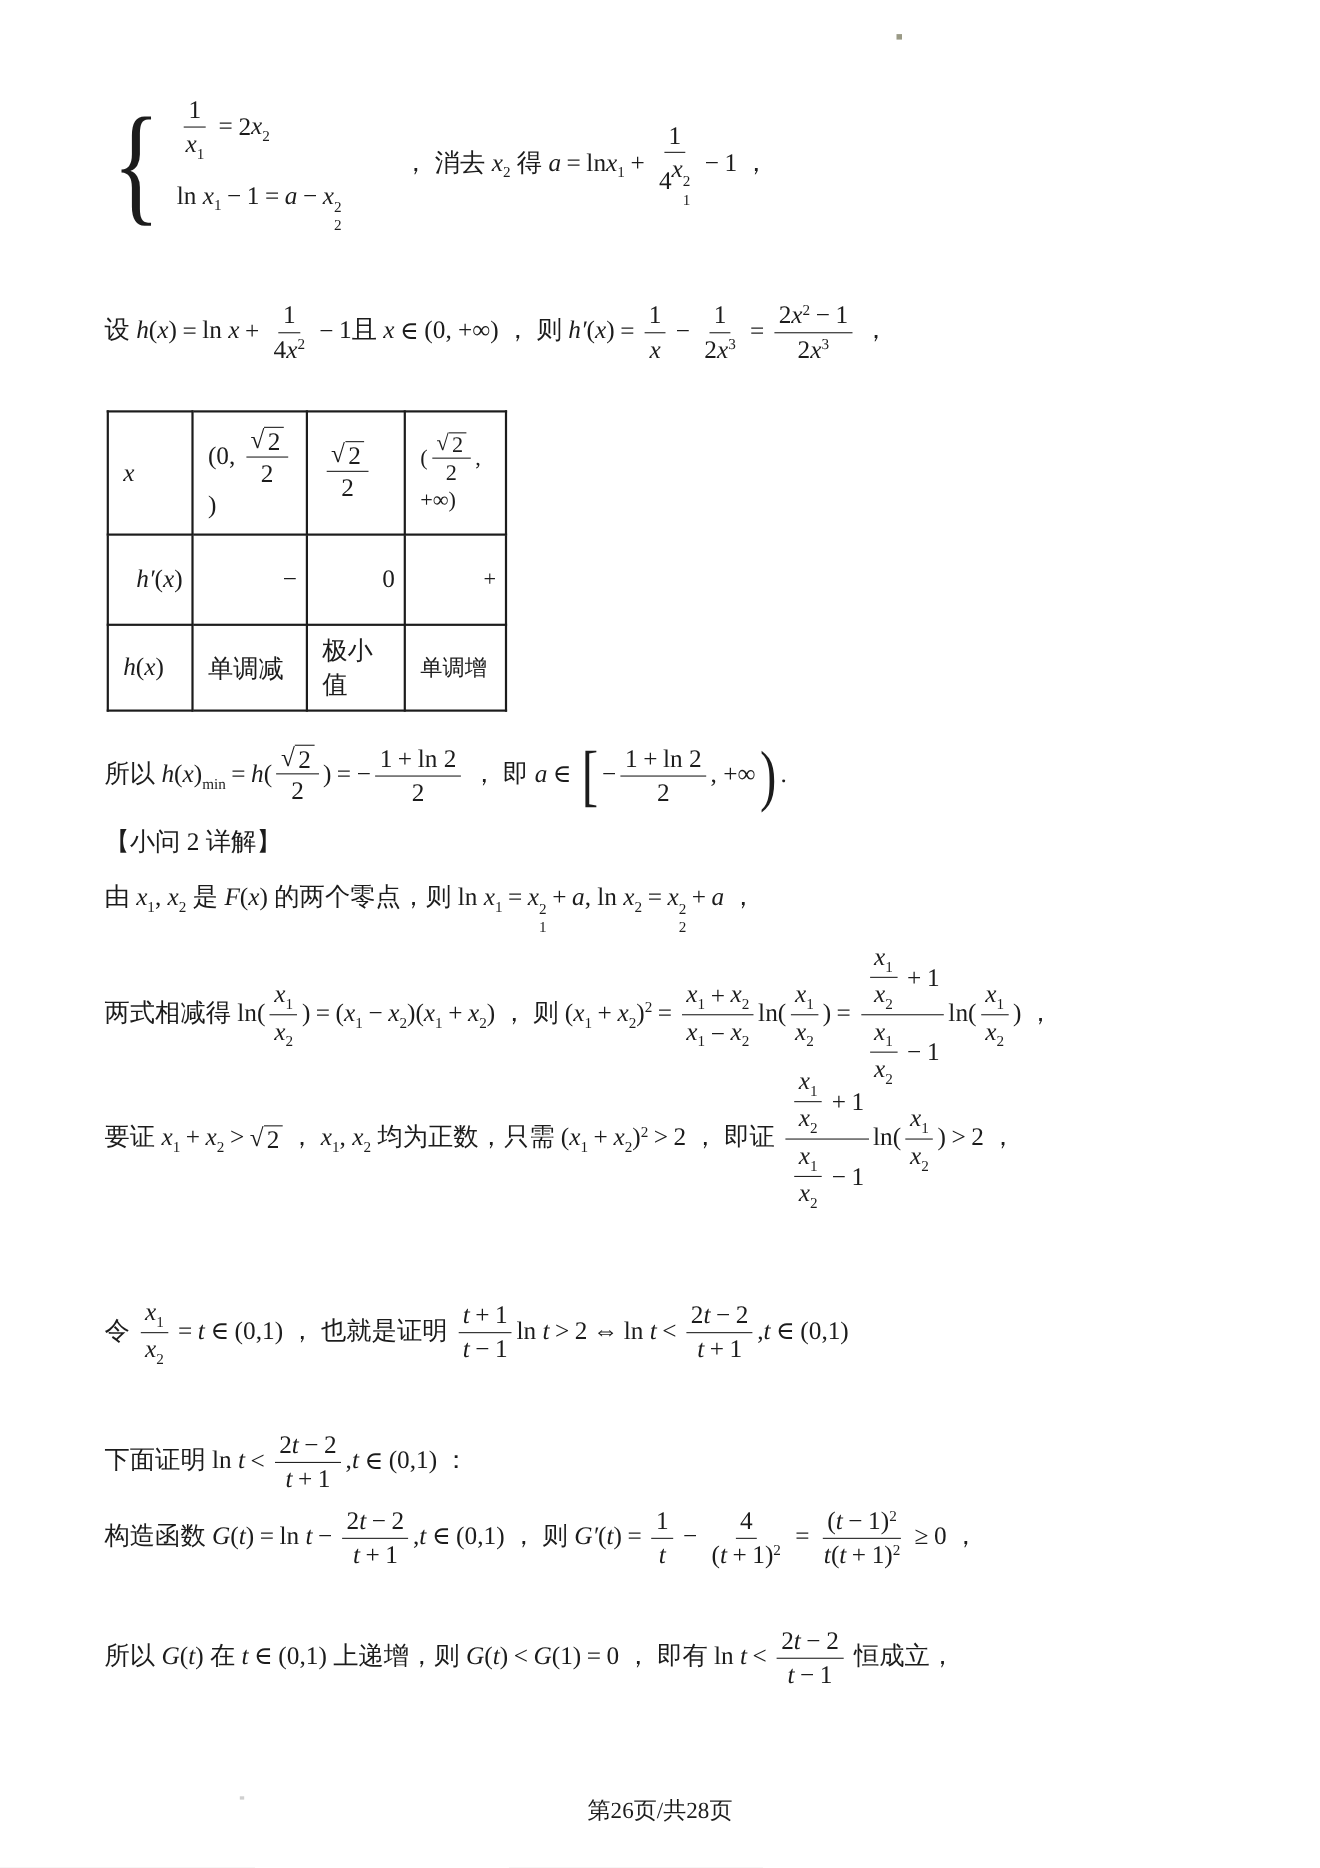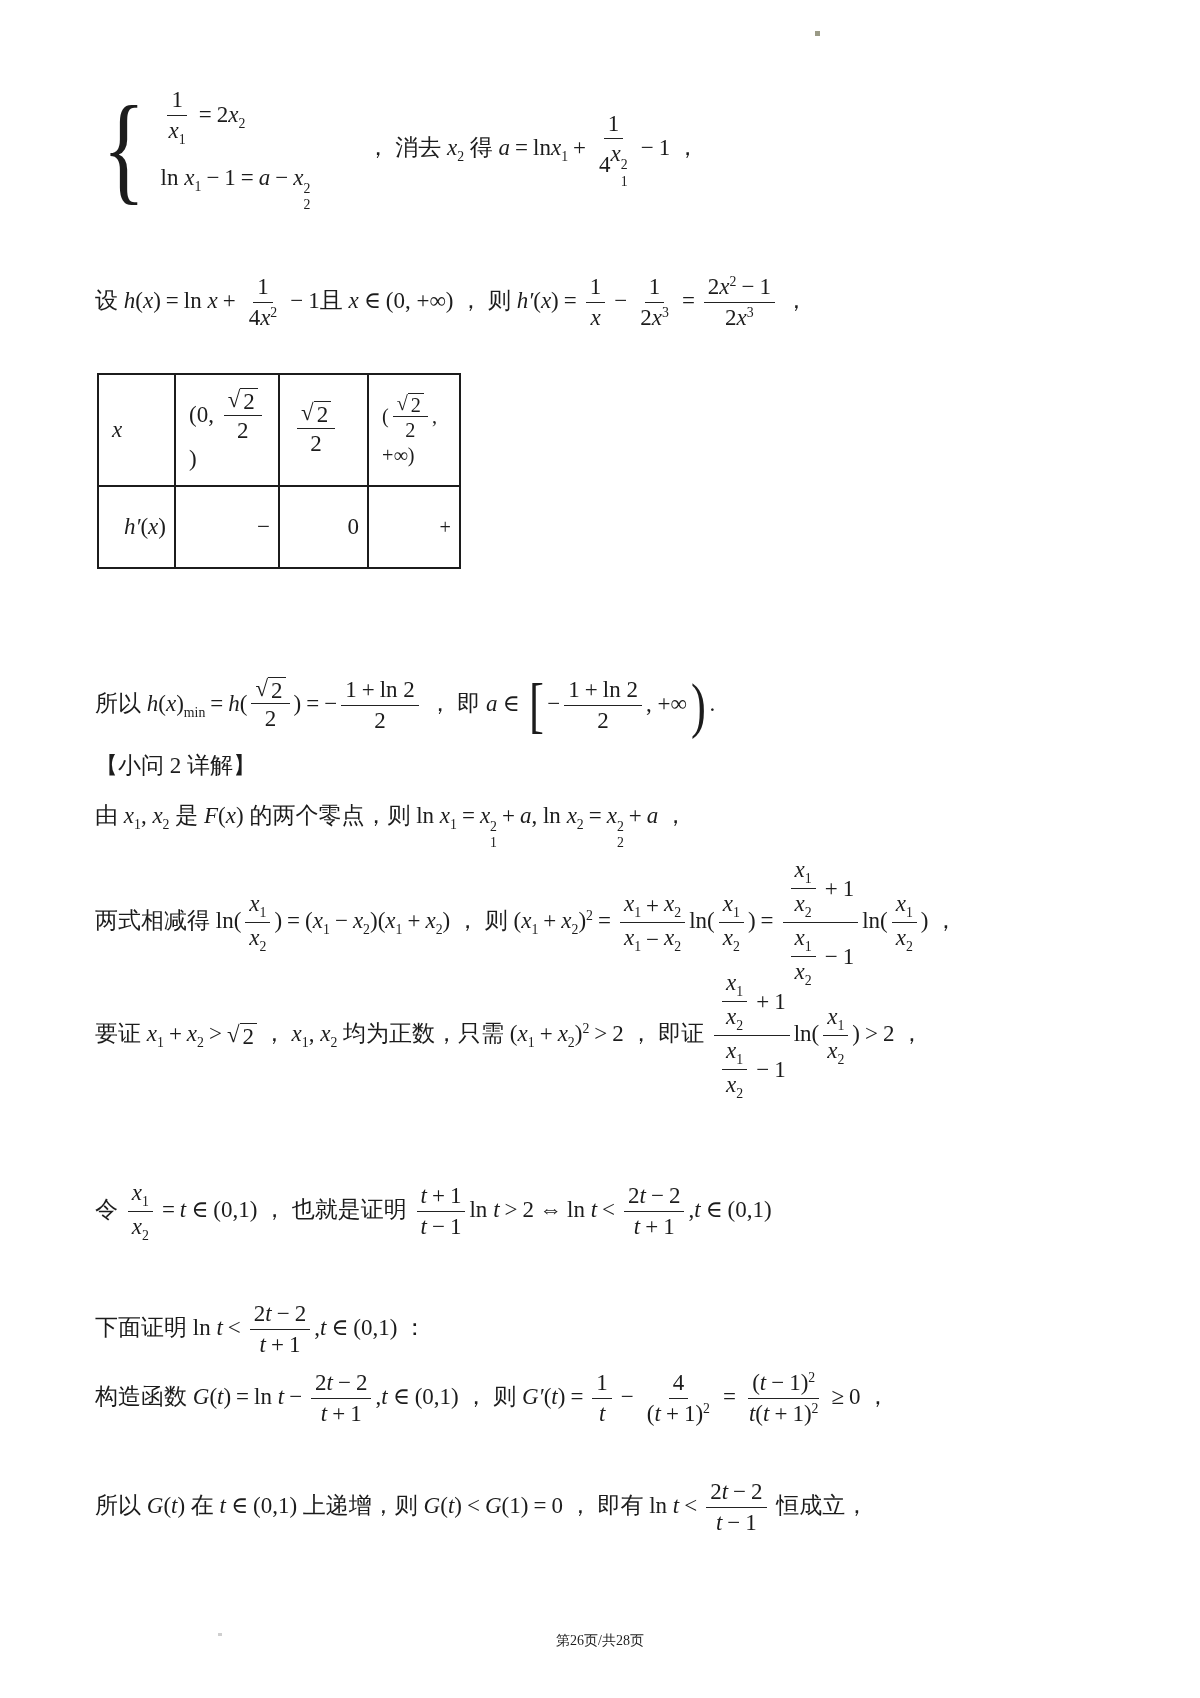--- a/index.html
+++ b/index.html
@@ -35,21 +35,21 @@
   .brace{font-size:120px;line-height:0.9;display:inline-block;
          transform:scaleX(0.75);margin-right:8px;font-weight:400;}
   .sys-eqs{display:inline-flex;flex-direction:column;gap:16px;align-items:flex-start;}
   .sys-tail{margin-left:56px;}
   table.mono{position:absolute;left:97px;top:373px;border-collapse:collapse;}
   table.mono td{border:2px solid #1c1c1c;padding:0 8px 0 13px;vertical-align:middle;text-align:left;}
   table.mono tr:nth-child(1) td{height:110px;}
   table.mono tr:nth-child(2) td{height:80px;text-align:right;}
   table.mono tr:nth-child(3) td{height:76px;}
   table.mono td:nth-child(4){font-size:0.88em;}
-  .footer{position:absolute;top:1632px;left:0;width:100%;text-align:center;font-size:14px;}
+  .footer{position:absolute;top:1632px;left:0;width:100%;text-align:center;font-size:21px;}
   .speck1{position:absolute;left:815px;top:31px;width:5px;height:5px;background:#9a9a86;}
   .speck2{position:absolute;left:218px;top:1633px;width:4px;height:3px;background:#cfcfcf;}
 </style>
 </head>
 <body>
 
 <div class="page">
 
   <span class="speck1"></span>
   <span class="speck2"></span>
@@ -164,20 +164,26 @@
                 <span class="mn">2</span>
               </span>
             </span><span class="mn">, +∞)</span></td>
     </tr>
     <tr>
       <td><span class="mi">h′</span><span class="mn">(</span><span class="mi">x</span><span class="mn">)</span></td>
       <td><span class="mn">−</span></td>
       <td><span class="mn">0</span></td>
       <td><span class="mn">+</span></td>
     </tr>
+    <tr>
+      <td><span class="mi">h</span><span class="mn">(</span><span class="mi">x</span><span class="mn">)</span></td>
+      <td><span class="txt">单调减</span></td>
+      <td><span class="txt">极小值</span></td>
+      <td><span class="txt">单调增</span></td>
+    </tr>
   </tbody>
     </table>
 
   <div class="line" style="top:675px;"><span class="txt">所以 </span><span class="mi">h</span><span class="mn">(</span><span class="mi">x</span><span class="mn">)</span><span class="msub">min</span><span class="mo">=</span><span class="mi">h</span><span class="mn">(</span><span class="frac">
         <span class="num">
           <span class="sqrt">
             <span class="radical">√</span>
             <span class="sqrt-arg"><span class="mn">2</span></span>
           </span>
         </span>

